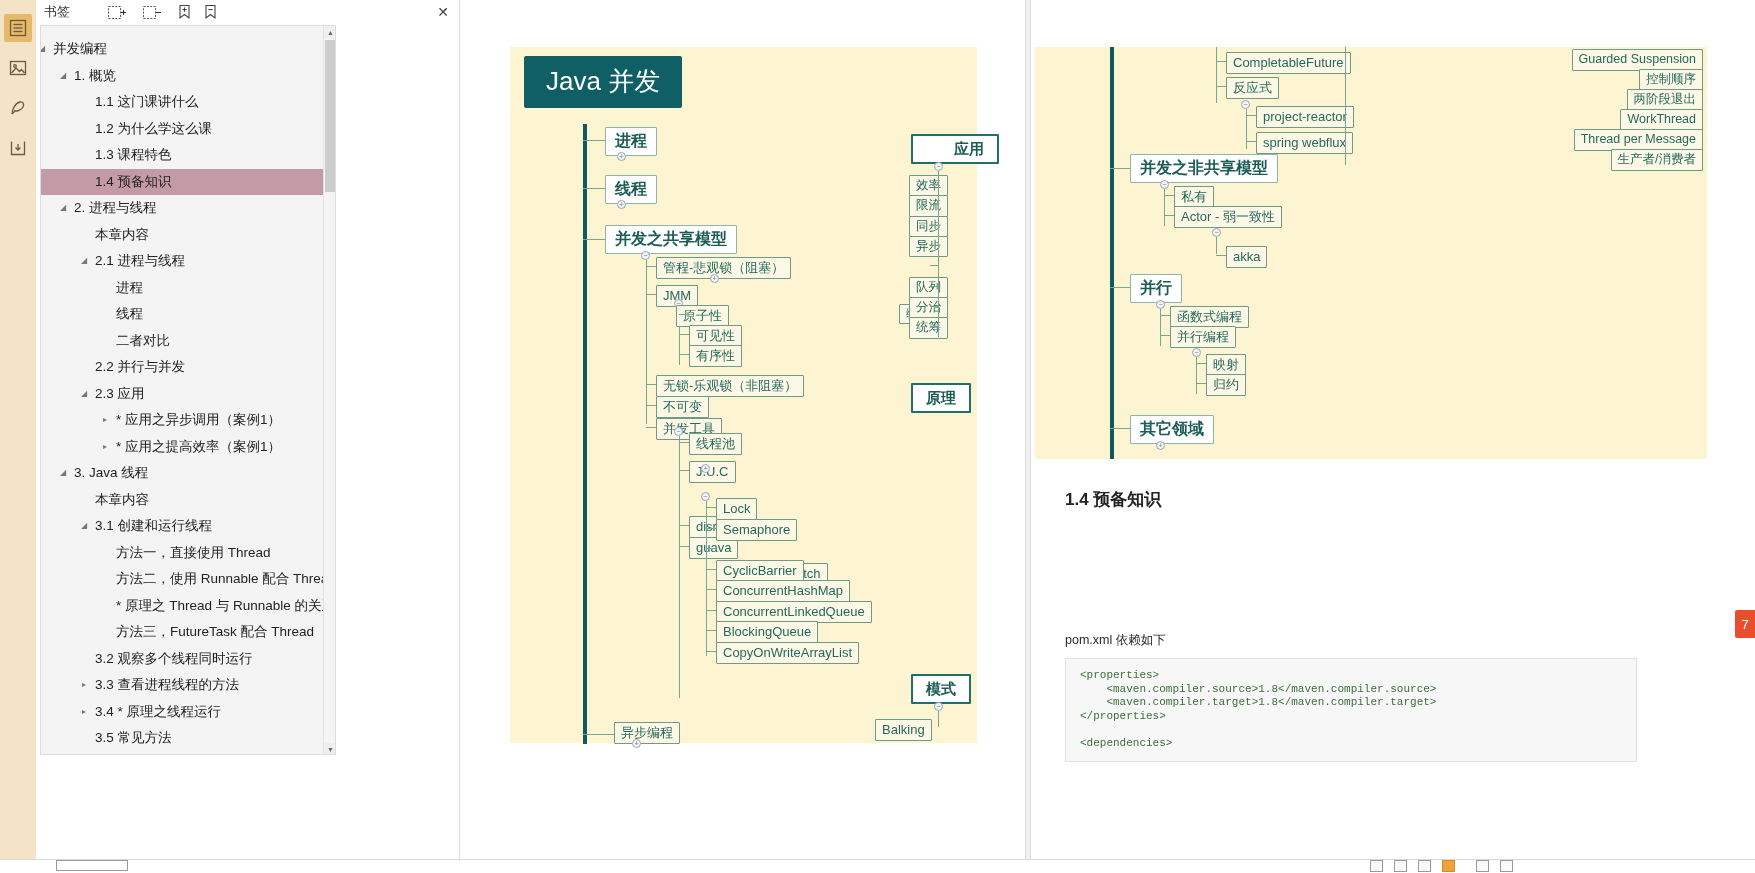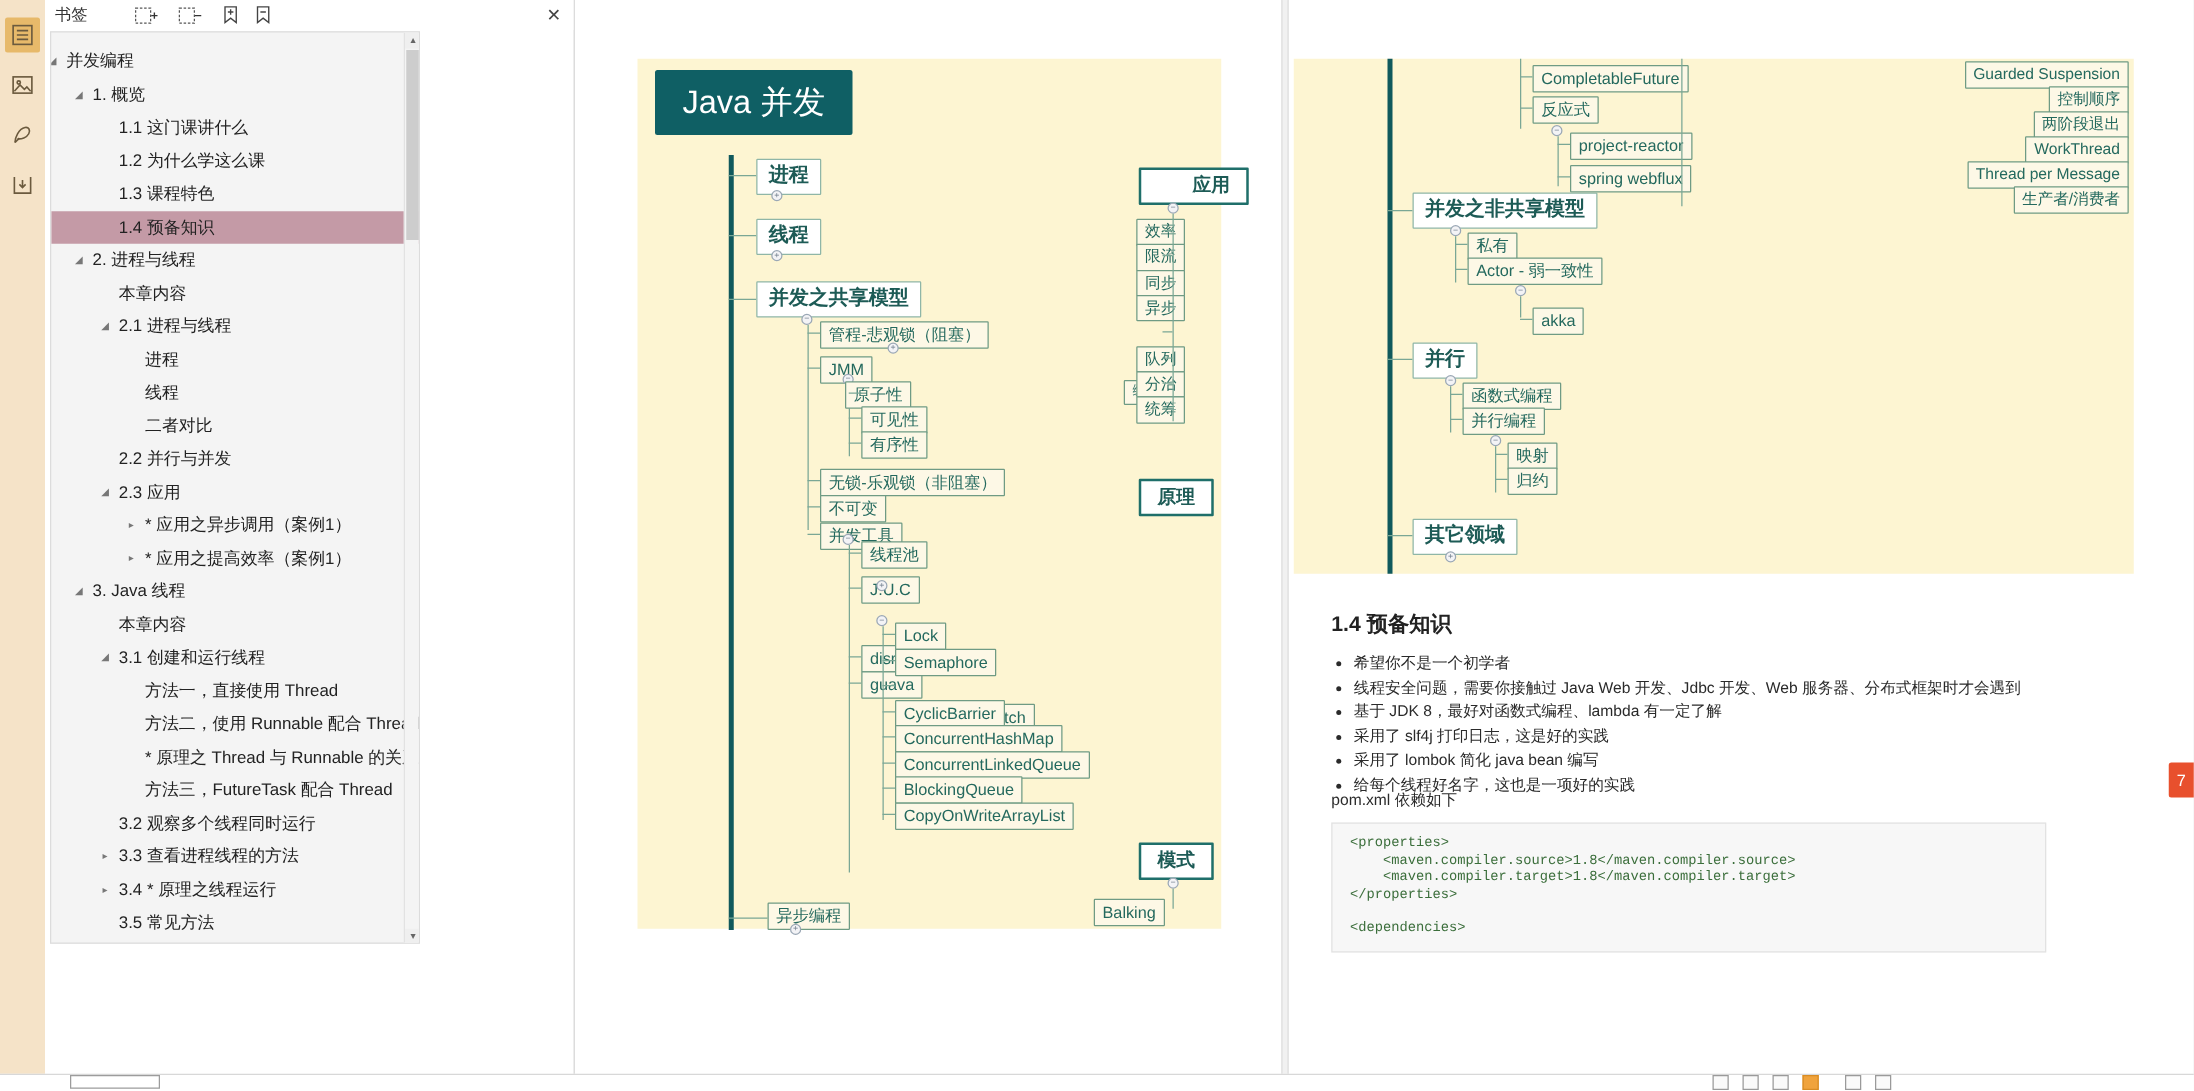--- a/index.html
+++ b/index.html
@@ -484,28 +484,20 @@
           <div class="hline" style="left: 161px; top: 336px; width: 10px;"></div>
         </div>
 
       <div class="hline" style="left:75px; top:381px; width:20px;"></div>
       <div class="node lv1" style="left:95px; top:368px;">其它领域</div>
       <div class="tog" style="left:121px; top:394px;">+</div>
     </div>
 
     <div class="prose" style="top:488px;">
       <div class="h-sec">1.4 预备知识</div>
-      <ul class="ul-list" id="bullet-list">
-          <li>希望你不是一个初学者</li>
-          <li>线程安全问题，需要你接触过 Java Web 开发、Jdbc 开发、Web 服务器、分布式框架时才会遇到</li>
-          <li>基于 JDK 8，最好对函数式编程、lambda 有一定了解</li>
-          <li>采用了 slf4j 打印日志，这是好的实践</li>
-          <li>采用了 lombok 简化 java bean 编写</li>
-          <li>给每个线程好名字，这也是一项好的实践</li>
-        </ul>
     </div>
 
     <div class="prose" style="top:632px;">
       <div class="para">pom.xml 依赖如下</div>
     </div>
 
     <div class="prose" style="top:658px; width:572px;">
       <div class="codebox" id="code-block"><span style="display: block;">&lt;properties&gt;</span><span style="display: block;">    &lt;maven.compiler.source&gt;1.8&lt;/maven.compiler.source&gt;</span><span style="display: block;">    &lt;maven.compiler.target&gt;1.8&lt;/maven.compiler.target&gt;</span><span style="display: block;">&lt;/properties&gt;</span><span class="blank" style="display: block;">&nbsp;</span><span style="display: block;">&lt;dependencies&gt;</span></div>
     </div>
   </div>

